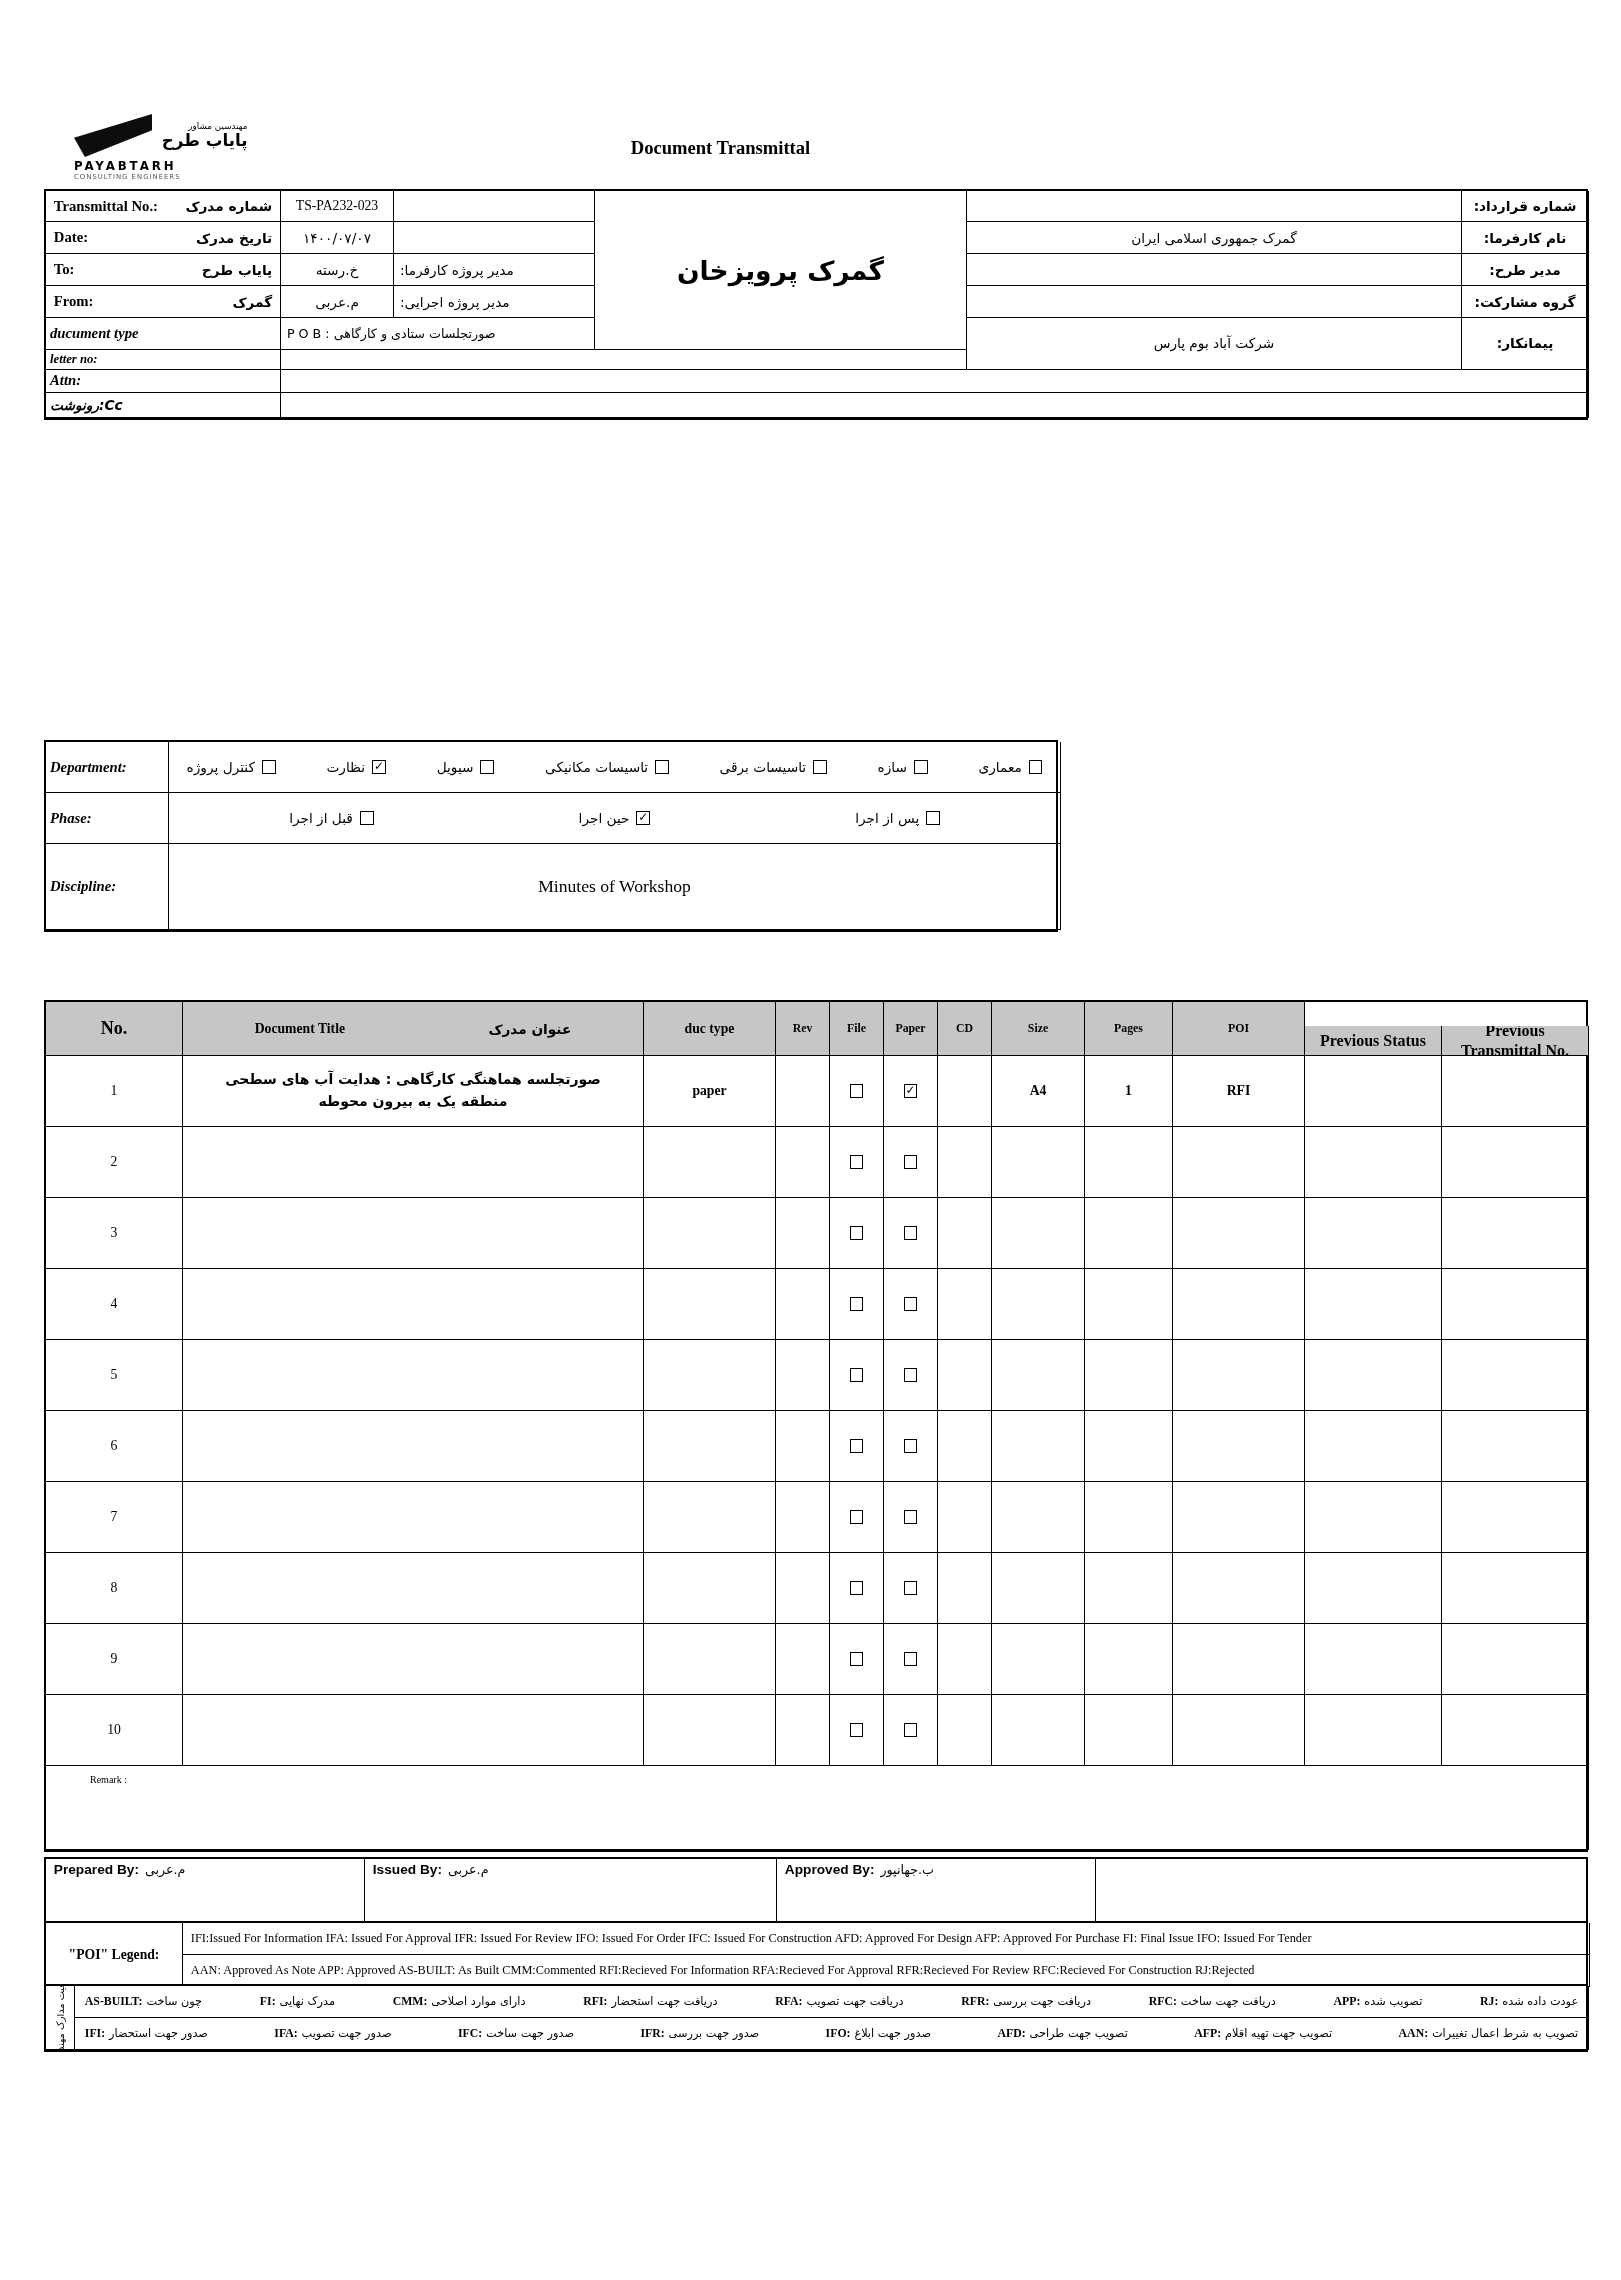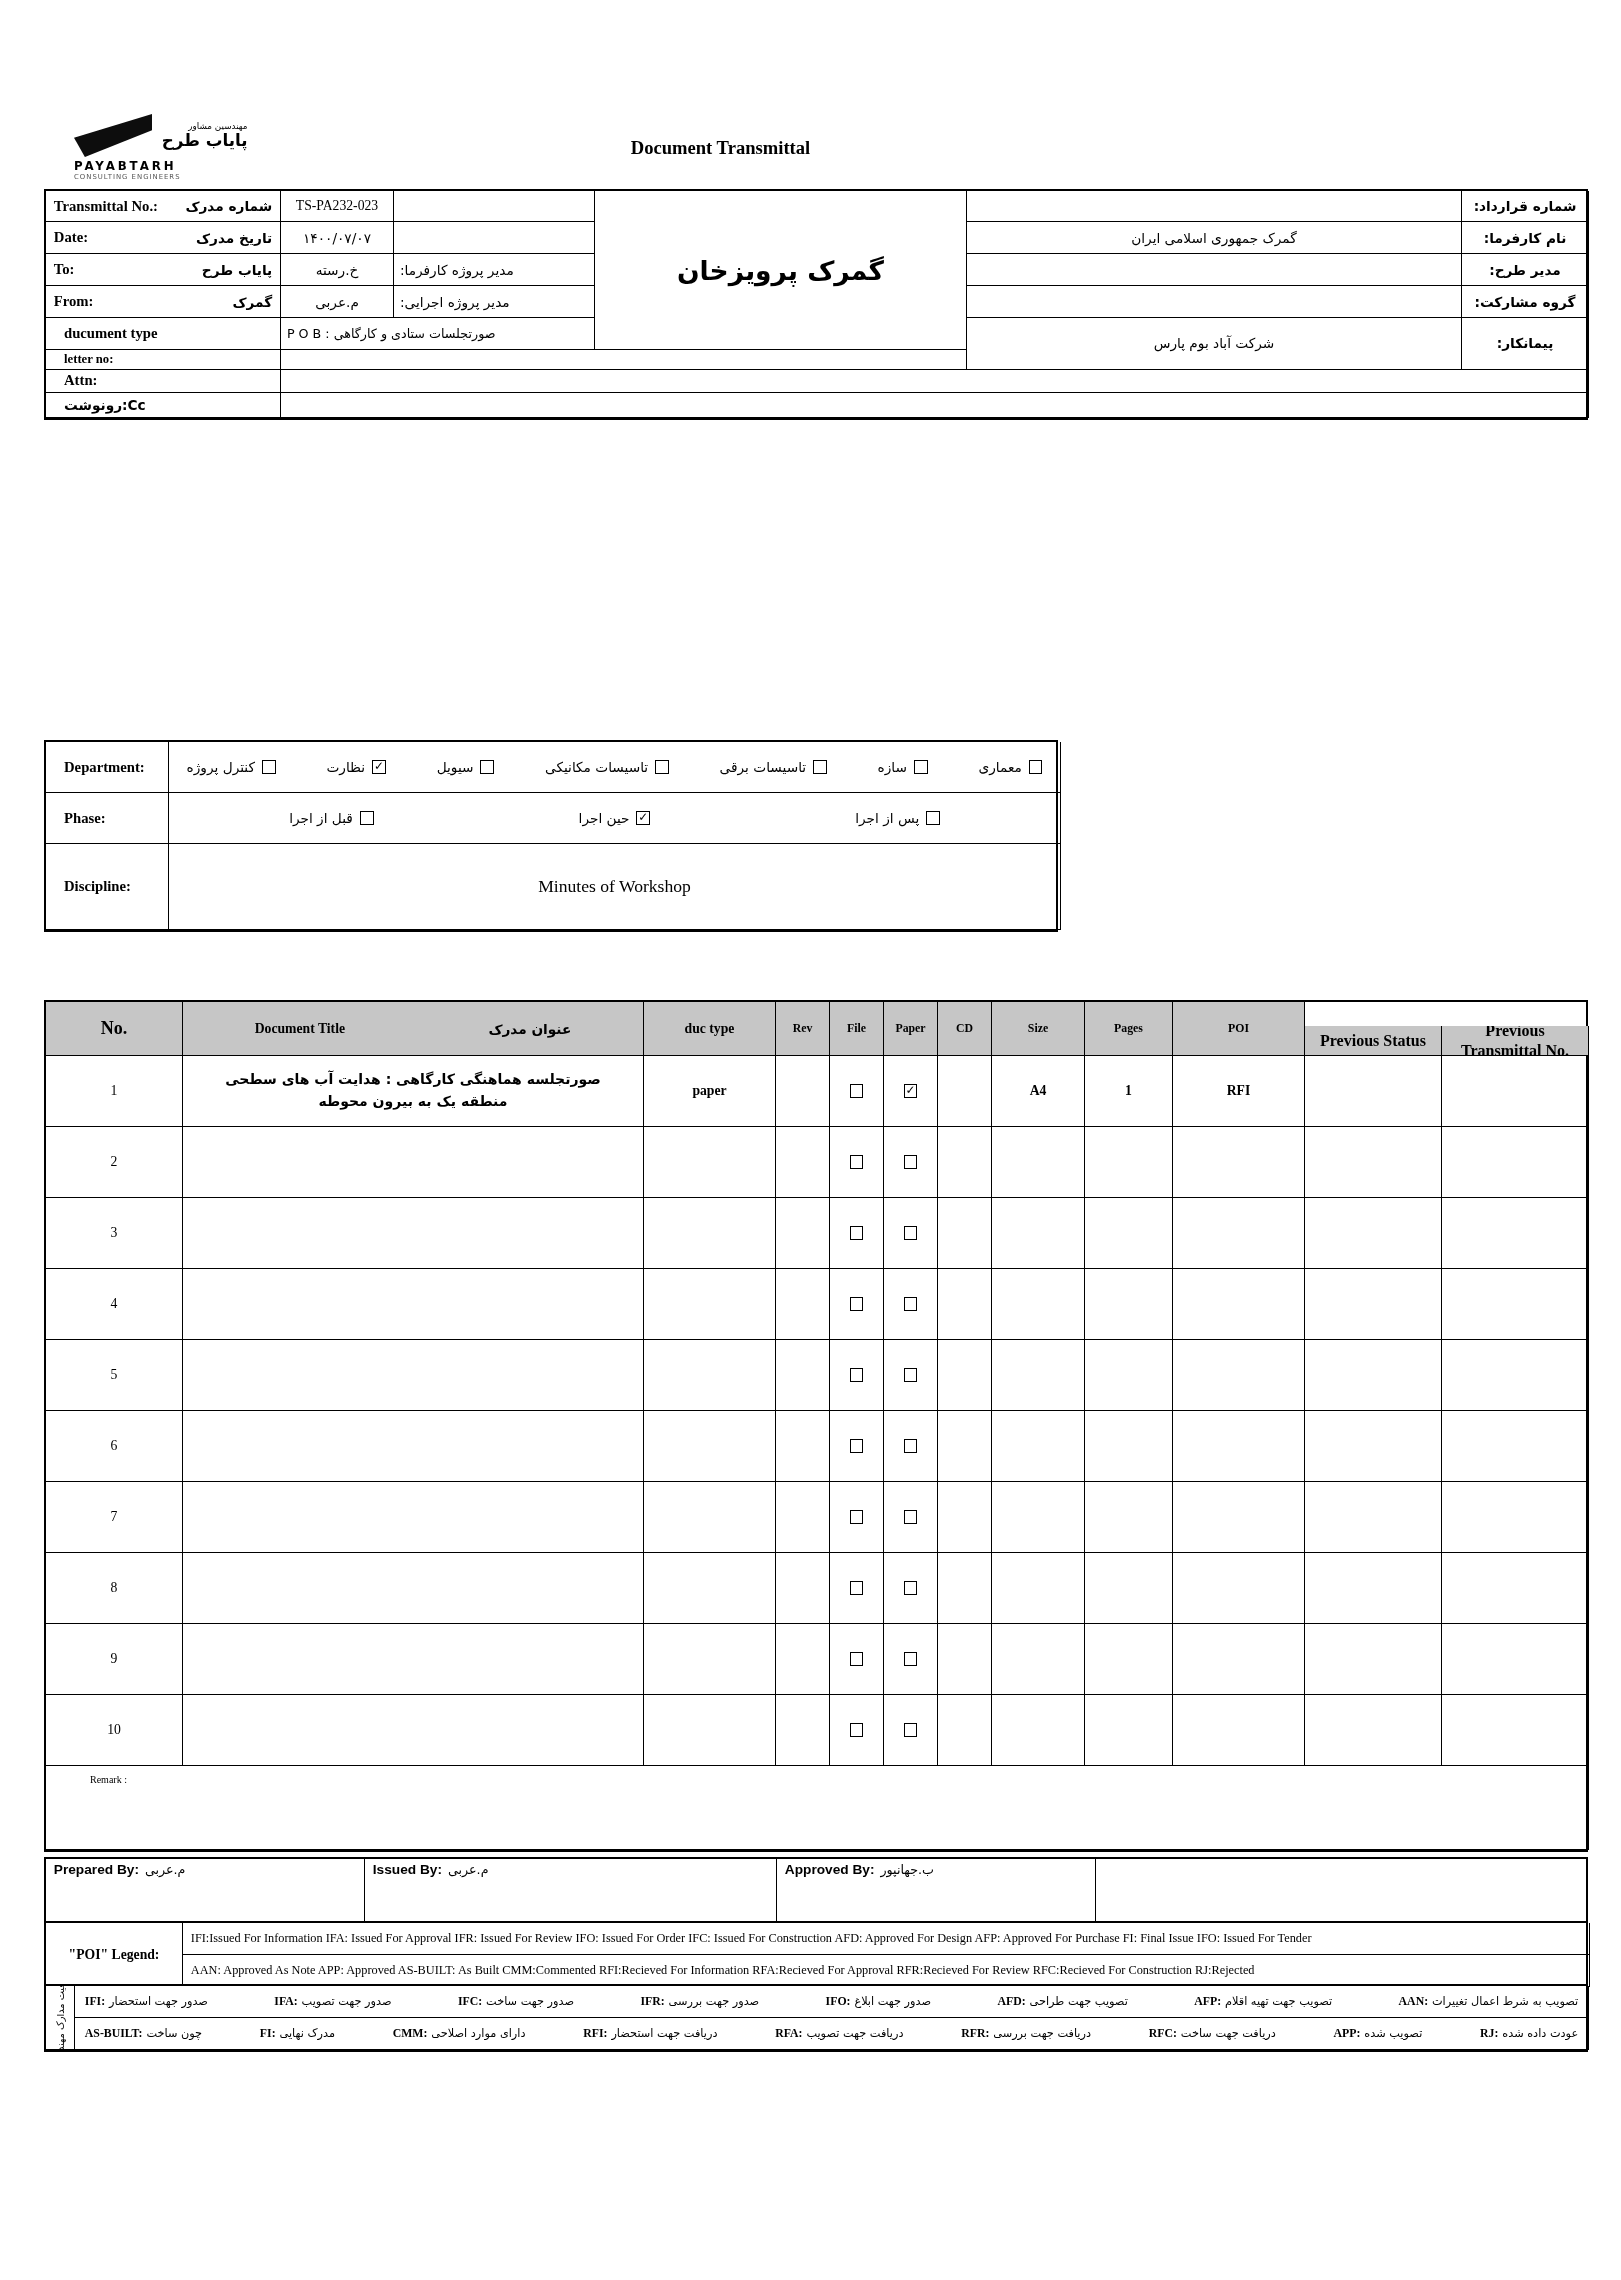--- a/index.html
+++ b/index.html
@@ -23,21 +23,21 @@
   .logo-en-sub { font-size:6.9px; color:#555; letter-spacing:1px; }
 
   .doc-title { position:absolute; left:0; top:137px; width:1441px; text-align:center;
                font-size:18.6px; font-weight:bold; }
 
   
   .grid { position:absolute; display:grid; border:2px solid #000; background:#fff; }
   .cell { border-right:1px solid #000; border-bottom:1px solid #000;
           display:flex; align-items:center; overflow:hidden; font-size:13.7px; }
   .c-center { justify-content:center; text-align:center; }
-  .c-left { justify-content:flex-start; padding:0 18px; }
+  .c-left { justify-content:flex-start; padding:0 4px;font-style:italic; }
   .c-right { justify-content:flex-end; padding:0 5.9px; }
   .between { justify-content:space-between; padding:0 7.8px; }
 
   
   .top-table { left:44px; top:189px; width:1544px;
     grid-template-columns:235px 113px 201px 372px 495px 127px;
     grid-template-rows:31px 32px 32px 32px 32px 19.6px 23.5px 24.5px; }
   .lbl-en { font-family:"Liberation Serif","DejaVu Serif",serif; font-weight:bold; font-size:14.7px; }
   .lbl-fa { font-weight:bold; font-size:13.7px; }
   .big-title { font-size:26.5px; font-weight:bold; justify-content:center; }
@@ -426,20 +426,60 @@
     <div class="cell poi-line">AAN: Approved As Note   APP: Approved   AS-BUILT: As Built  CMM:Commented   RFI:Recieved For Information   RFA:Recieved For Approval   RFR:Recieved For Review   RFC:Recieved For Construction   RJ:Rejected</div>
   </div>
 
   <div class="grid fa-table">
     <div class="cell fa-side">
       <span class="fa-side-inner">موقعیت مدارک مهندسی</span>
     </div>
     <div class="cell">
       <div class="fa-leg-row">
           <span class="leg-item">
+            <span class="leg-abbr">AS-BUILT:</span>
+            <span class="leg-text fa">چون ساخت</span>
+          </span>
+          <span class="leg-item">
+            <span class="leg-abbr">FI:</span>
+            <span class="leg-text fa">مدرک نهایی</span>
+          </span>
+          <span class="leg-item">
+            <span class="leg-abbr">CMM:</span>
+            <span class="leg-text fa">دارای موارد اصلاحی</span>
+          </span>
+          <span class="leg-item">
+            <span class="leg-abbr">RFI:</span>
+            <span class="leg-text fa">دریافت جهت استحضار</span>
+          </span>
+          <span class="leg-item">
+            <span class="leg-abbr">RFA:</span>
+            <span class="leg-text fa">دریافت جهت تصویب</span>
+          </span>
+          <span class="leg-item">
+            <span class="leg-abbr">RFR:</span>
+            <span class="leg-text fa">دریافت جهت بررسی</span>
+          </span>
+          <span class="leg-item">
+            <span class="leg-abbr">RFC:</span>
+            <span class="leg-text fa">دریافت جهت ساخت</span>
+          </span>
+          <span class="leg-item">
+            <span class="leg-abbr">APP:</span>
+            <span class="leg-text fa">تصویب شده</span>
+          </span>
+          <span class="leg-item">
+            <span class="leg-abbr">RJ:</span>
+            <span class="leg-text fa">عودت داده شده</span>
+          </span>
+        </div>
+    </div>
+    <div class="cell">
+      <div class="fa-leg-row">
+          <span class="leg-item">
             <span class="leg-abbr">IFI:</span>
             <span class="leg-text fa">صدور جهت استحضار</span>
           </span>
           <span class="leg-item">
             <span class="leg-abbr">IFA:</span>
             <span class="leg-text fa">صدور جهت تصویب</span>
           </span>
           <span class="leg-item">
             <span class="leg-abbr">IFC:</span>
             <span class="leg-text fa">صدور جهت ساخت</span>
@@ -459,56 +499,16 @@
           <span class="leg-item">
             <span class="leg-abbr">AFP:</span>
             <span class="leg-text fa">تصویب جهت تهیه اقلام</span>
           </span>
           <span class="leg-item">
             <span class="leg-abbr">AAN:</span>
             <span class="leg-text fa">تصویب به شرط اعمال تغییرات</span>
           </span>
         </div>
     </div>
-    <div class="cell">
-      <div class="fa-leg-row">
-          <span class="leg-item">
-            <span class="leg-abbr">AS-BUILT:</span>
-            <span class="leg-text fa">چون ساخت</span>
-          </span>
-          <span class="leg-item">
-            <span class="leg-abbr">FI:</span>
-            <span class="leg-text fa">مدرک نهایی</span>
-          </span>
-          <span class="leg-item">
-            <span class="leg-abbr">CMM:</span>
-            <span class="leg-text fa">دارای موارد اصلاحی</span>
-          </span>
-          <span class="leg-item">
-            <span class="leg-abbr">RFI:</span>
-            <span class="leg-text fa">دریافت جهت استحضار</span>
-          </span>
-          <span class="leg-item">
-            <span class="leg-abbr">RFA:</span>
-            <span class="leg-text fa">دریافت جهت تصویب</span>
-          </span>
-          <span class="leg-item">
-            <span class="leg-abbr">RFR:</span>
-            <span class="leg-text fa">دریافت جهت بررسی</span>
-          </span>
-          <span class="leg-item">
-            <span class="leg-abbr">RFC:</span>
-            <span class="leg-text fa">دریافت جهت ساخت</span>
-          </span>
-          <span class="leg-item">
-            <span class="leg-abbr">APP:</span>
-            <span class="leg-text fa">تصویب شده</span>
-          </span>
-          <span class="leg-item">
-            <span class="leg-abbr">RJ:</span>
-            <span class="leg-text fa">عودت داده شده</span>
-          </span>
-        </div>
-    </div>
   </div>
 
 </div>
 
 
 </body></html>

